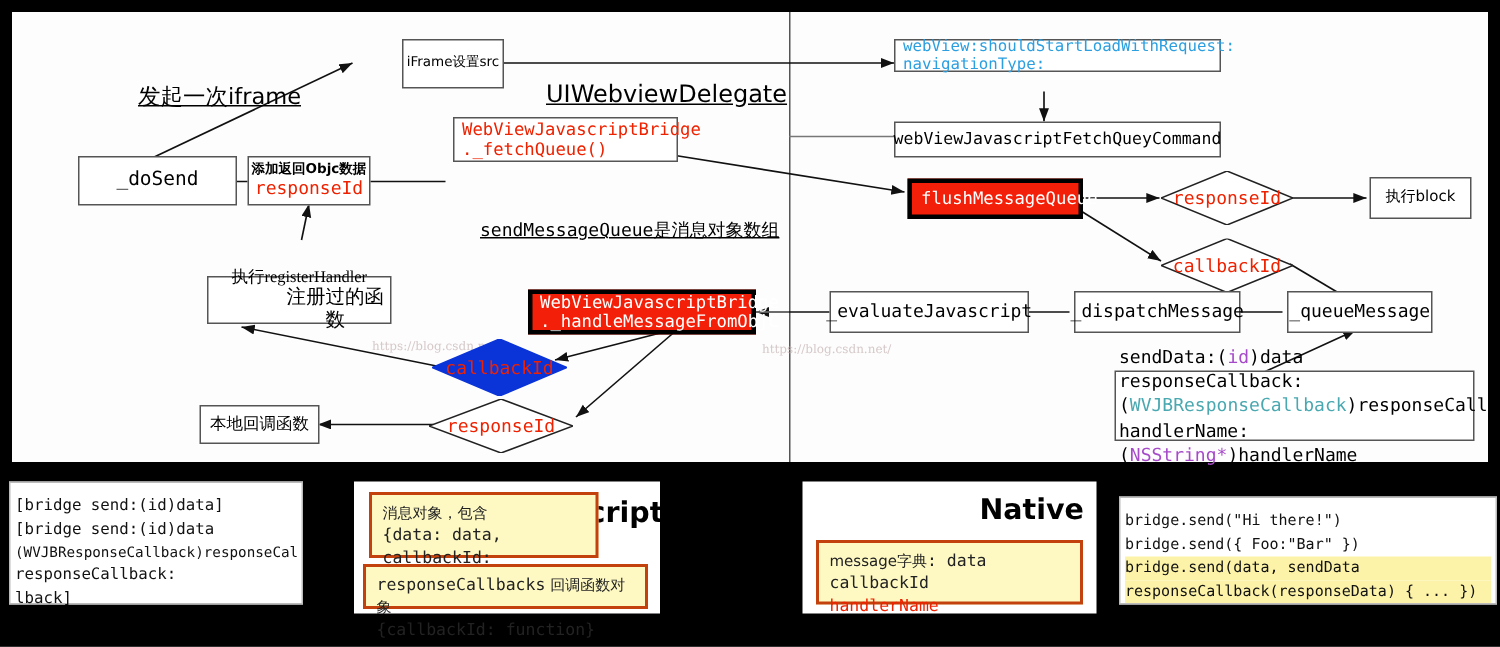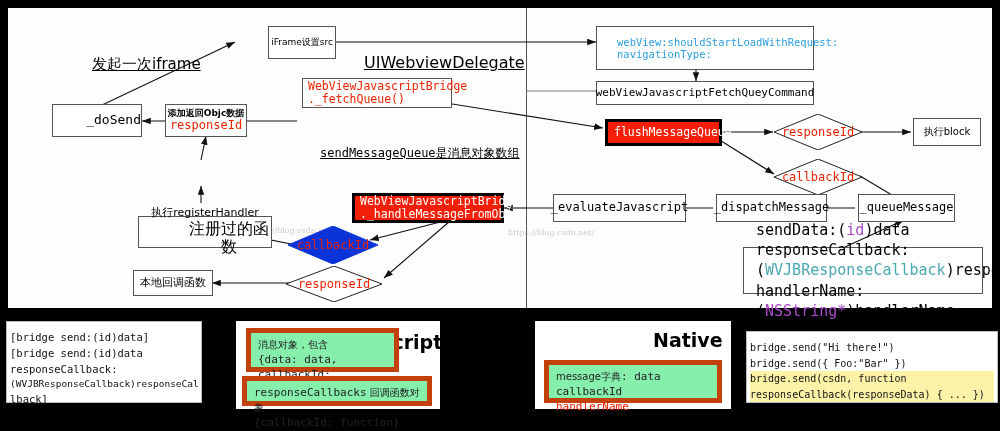--- a/index.html
+++ b/index.html
@@ -34,21 +34,21 @@
 
   .freetext{position:absolute;color:#000;white-space:nowrap;text-decoration:underline;}
 
   svg.edges{position:absolute;left:0;top:0;width:984px;height:300px;overflow:visible;pointer-events:none;}
 
   
   .code-plain{position:absolute;background:#fff;border:1px solid #bbb;box-sizing:border-box;
       font-family:"DejaVu Sans Mono",monospace;font-size:10.5px;line-height:1.5;color:#111;padding:8px 3px;}
   .sect{position:absolute;background:#fff;box-sizing:border-box;}
   .sect-title{position:absolute;font-weight:bold;font-size:19px;color:#000;}
-  .inner-box{position:absolute;border:5px solid #c2410c;background:#86efac;box-sizing:border-box;
+  .inner-box{position:absolute;border:2px solid #c2410c;background:#fef9c3;box-sizing:border-box;
       font-family:"DejaVu Sans Mono",monospace;font-size:11px;line-height:1.35;color:#222;padding:5px 7px;}
   .hl{background:#fdf3a8;}
   .cn{font-family:"DejaVu Sans",sans-serif;}
   .wm{position:absolute;color:#c9b7b7;font-size:8px;opacity:.75;font-family:"DejaVu Serif",serif;}
 </style>
 </head>
 <body>
 
 <div id="root">
 
@@ -113,33 +113,33 @@
     <div class="freetext" style="left:356px;top:45px;font-size:16px;">UIWebviewDelegate</div>
     <div class="freetext" style="left:312px;top:137px;font-size:12px;font-family:'DejaVu Sans Mono',monospace;">sendMessageQueue是消息对象数组</div>
 
     <div class="wm" style="left:240px;top:218px;">https://blog.csdn.net/</div>
     <div class="wm" style="left:500px;top:220px;">https://blog.csdn.net/</div>
 
     <div class="node" style="left:227px;top:18px;width:68px;height:33px;font-size:9px;margin-left:33px;">
       <span>iFrame设置src</span>
     </div>
 
-    <div class="node mono" style="left:44px;top:96px;width:90px;height:33px;font-size:13px;align-items:flex-end;">
+    <div class="node mono" style="left:44px;top:96px;width:106px;height:33px;font-size:13px;">
       <span>_doSend</span>
     </div>
 
     <div class="node" style="left:157px;top:96px;width:82px;height:33px;">
       <span style="font-size:9px;font-weight:bold;">添加返回Objc数据</span>
       <span class="red-txt" style="font-size:12px;font-family:'DejaVu Sans Mono',monospace;">responseId</span>
     </div>
 
 
-    <div class="node" style="left:130px;top:208px;width:134px;height:32px;">
+    <div class="node" style="left:130px;top:176px;width:123px;height:32px;font-family:Liberation Serif, serif;">
       <span style="font-size:11px;">执行registerHandler</span>
-      <span style="font-size:16px;margin-left:48px;">注册过的函数</span>
+      <span style="font-size:13px;margin-left:48px;">注册过的函数</span>
     </div>
 
     <div class="node" style="left:125px;top:262px;width:80px;height:26px;font-size:11px;">
       <span>本地回调函数</span>
     </div>
 
     <div class="node mono red-txt" style="left:294px;top:70px;width:150px;height:30px;align-items:flex-start;padding-left:5px;justify-content:center;font-size:11.5px;text-align:left;">
       <span>WebViewJavascriptBridge</span>
       <span>._fetchQueue()</span>
     </div>
@@ -156,21 +156,21 @@
       <div class="dlabel">callbackId</div>
     </div>
 
     <div class="diamond" style="left:278px;top:258px;width:96px;height:36px;">
       <svg width="96" height="36" viewBox="0 0 96 36">
         <polygon points="48,0 96,18 48,36 0,18" fill="#fff" stroke="#222" stroke-width="1"></polygon>
       </svg>
       <div class="dlabel">responseId</div>
     </div>
 
-    <div class="node mono blue-txt" style="left:588px;top:18px;width:218px;height:44px;align-items:flex-start;padding-left:20px;justify-content:center;font-size:10.5px;text-align:left;">
+    <div class="node mono blue-txt" style="left:588px;top:18px;width:218px;height:22px;align-items:flex-start;padding-left:5px;justify-content:center;font-size:10.5px;text-align:left;">
       <span>webView:shouldStartLoadWithRequest:</span>
       <span>navigationType:</span>
     </div>
 
     <div class="node mono" style="left:588px;top:73px;width:218px;height:24px;font-size:11px;">
       <span>webViewJavascriptFetchQueyCommand</span>
     </div>
 
     <div class="node mono red-fill" style="left:597px;top:111px;width:117px;height:27px;align-items:flex-start;padding-left:6px;justify-content:center;font-size:11.5px;text-align:left;">
       <span>flushMessageQueue</span>
@@ -199,33 +199,33 @@
     </div>
 
     <div class="node mono" style="left:708px;top:186px;width:111px;height:28px;font-size:12px;">
       <span>_dispatchMessage</span>
     </div>
 
     <div class="node mono" style="left:850px;top:186px;width:97px;height:28px;font-size:12px;">
       <span>_queueMessage</span>
     </div>
 
-    <div class="node mono left" style="left:735px;top:239px;width:240px;height:47px;justify-content:center;padding-left:12px;font-size:15px;line-height:1.35;">
+    <div class="node mono left" style="left:735px;top:239px;width:240px;height:47px;justify-content:center;padding-left:2px;font-size:12px;line-height:1.35;">
       <div><span>sendData:(</span><span class="purple-txt">id</span><span>)data responseCallback:</span></div>
       <div><span>(</span><span class="teal-txt">WVJBResponseCallback</span><span>)responseCallback</span></div>
       <div><span>handlerName:(</span><span class="purple-txt">NSString*</span><span>)handlerName</span></div>
     </div>
 
   </div>
 
   <div class="code-plain" style="left:6px;top:321px;width:196px;height:82px;">
     <div>[bridge send:(id)data]</div>
     <div>[bridge send:(id)data</div>
+    <div style="font-size:9.5px;">(WVJBResponseCallback)responseCal</div>
     <div>responseCallback:</div>
-    <div style="font-size:9.5px;">(WVJBResponseCallback)responseCal</div>
     <div>lback]</div>
   </div>
 
   <div class="sect" style="left:236px;top:321px;width:204px;height:88px;">
     <div class="sect-title" style="left:100px;top:10px;">Javascript</div>
     <div class="inner-box" style="left:10px;top:7px;width:153px;height:44px;">
       <div><span class="cn" style="font-size:10px;">消息对象，包含</span></div>
       <div> {data: data,</div>
       <div>callbackId: callbackId}</div>
     </div>
@@ -240,17 +240,17 @@
     <div class="inner-box" style="left:9px;top:39px;width:178px;height:43px;">
       <div><span class="cn" style="font-size:10px;">message字典</span><span>: data</span></div>
       <div>callbackId</div>
       <div class="red-txt">handlerName</div>
     </div>
   </div>
 
   <div class="code-plain" style="left:746px;top:331px;width:252px;height:72px;font-size:10px;line-height:1.55;">
     <div>bridge.send("Hi there!")</div>
     <div>bridge.send({ Foo:"Bar" })</div>
-    <div class="hl">bridge.send(csdn, function</div>
+    <div class="hl">bridge.send(data, sendData</div>
     <div class="hl">responseCallback(responseData) { ... })</div>
   </div>
 
 </div>
 
 </body></html>

